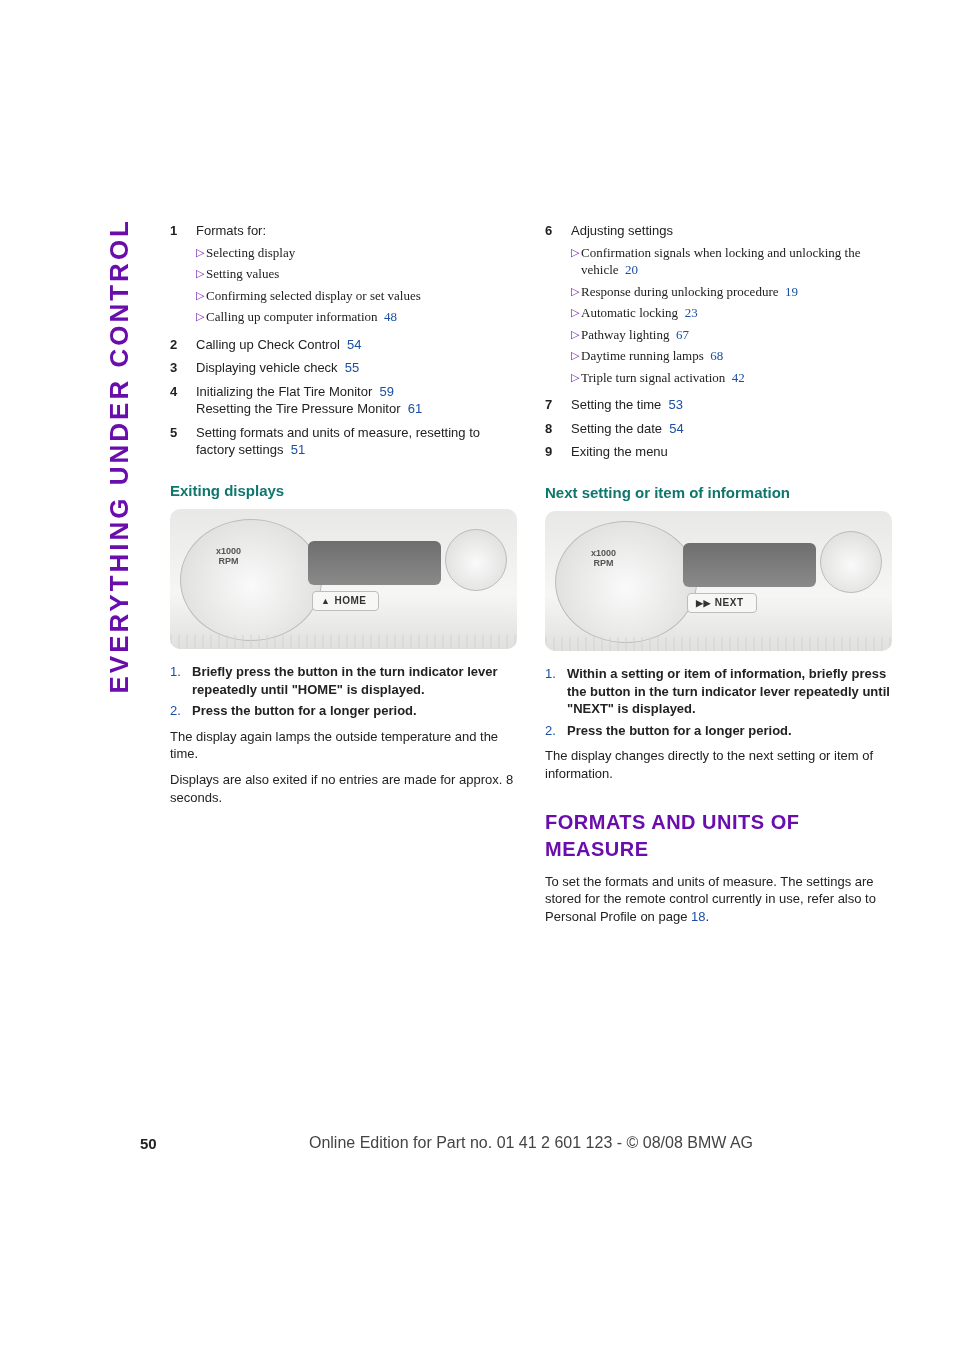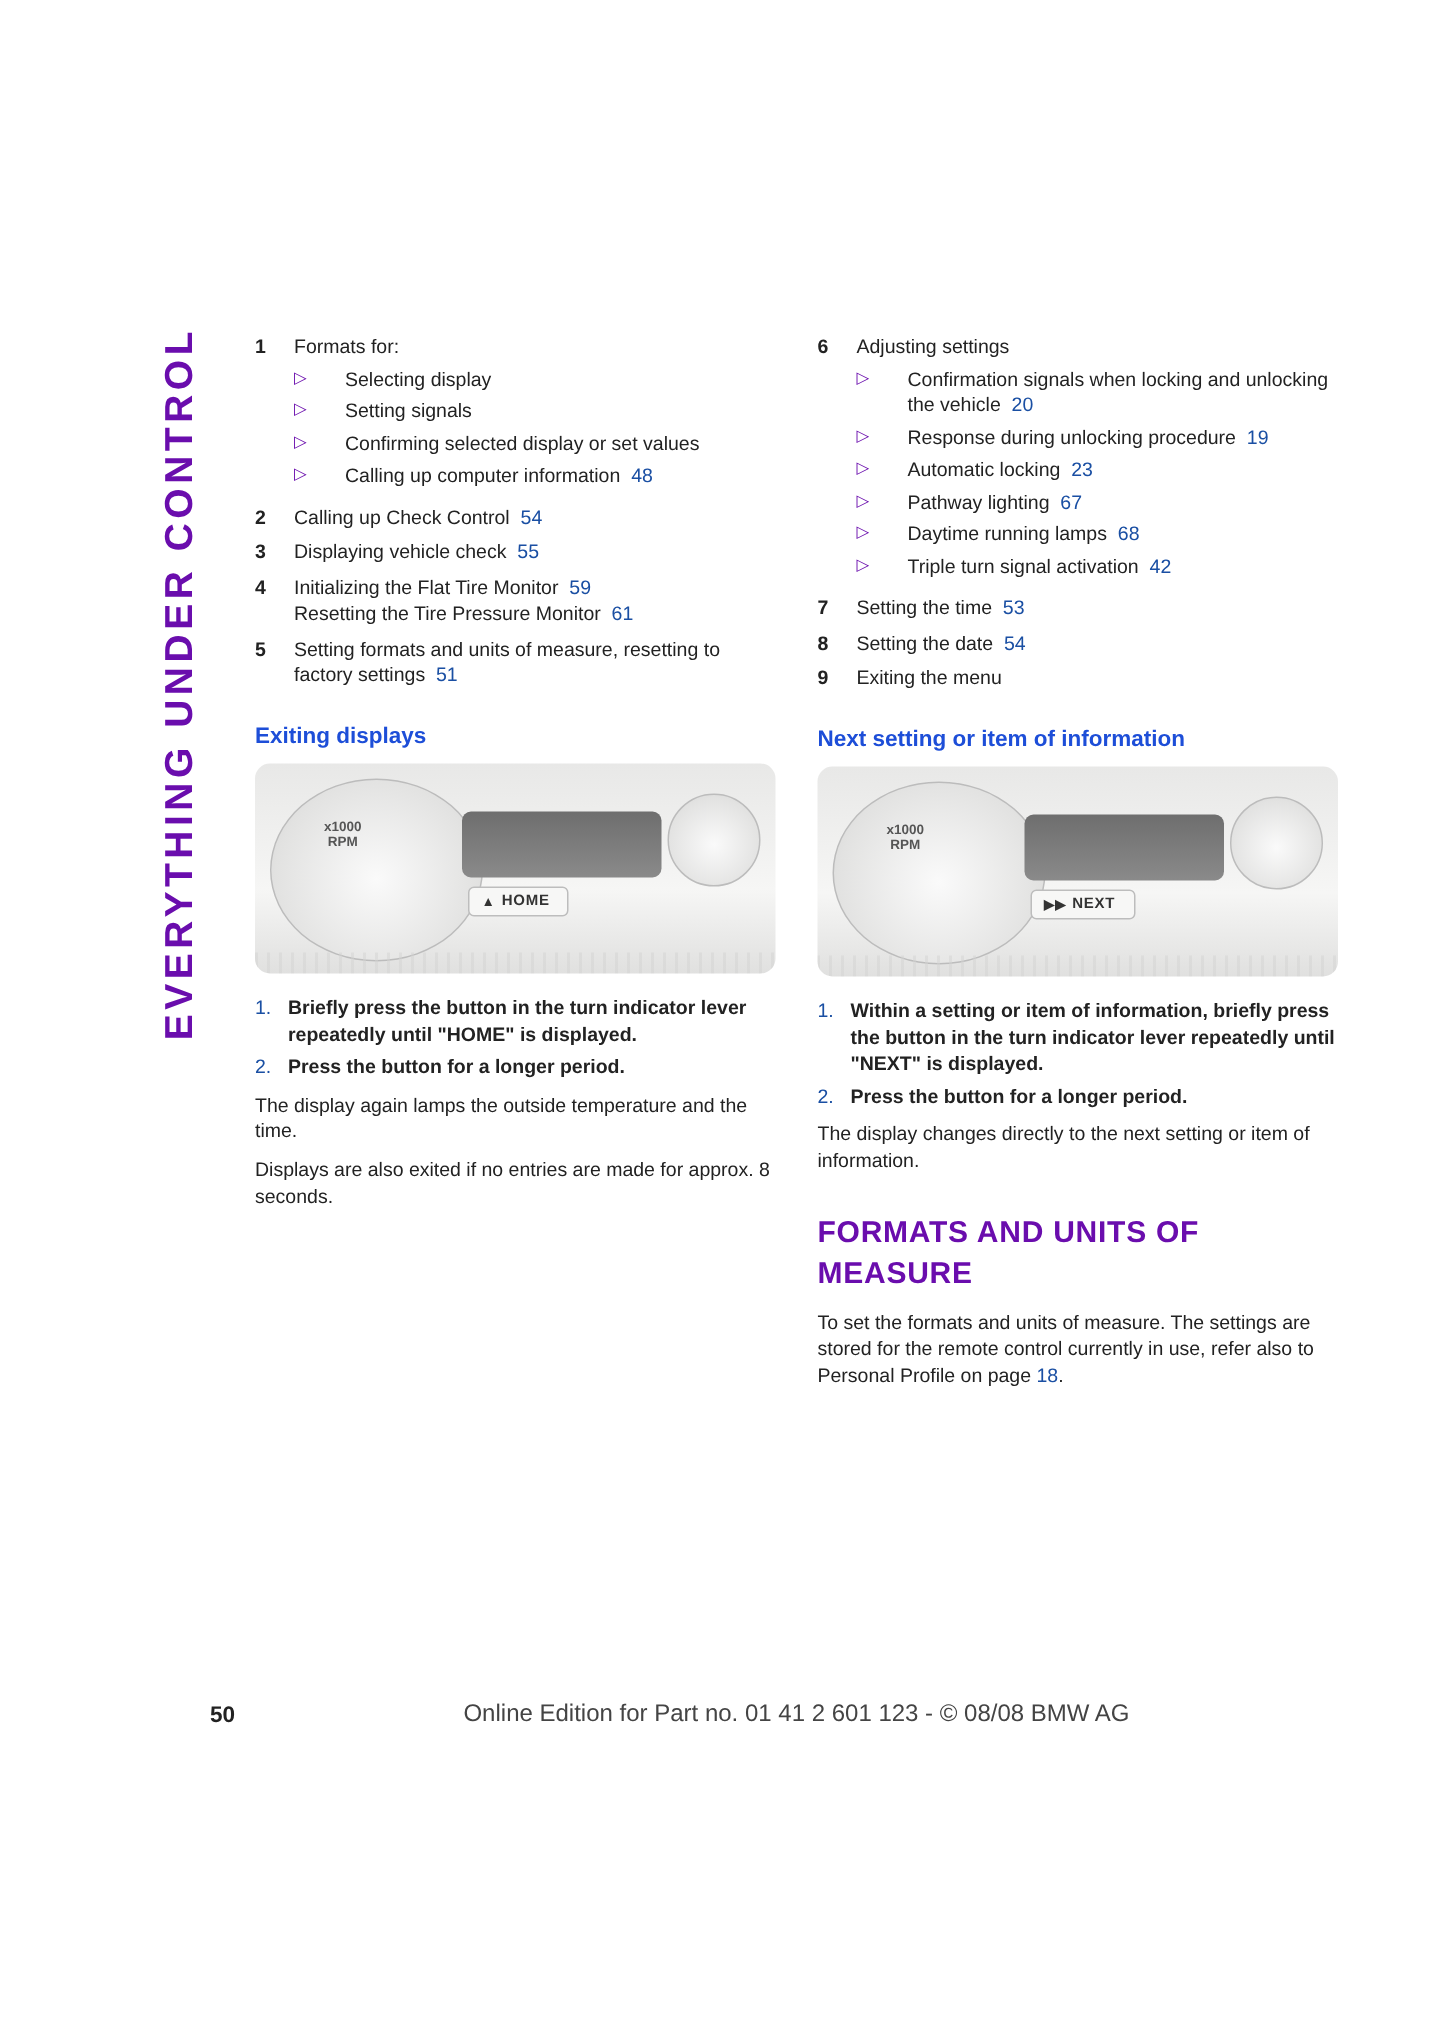--- a/index.html
+++ b/index.html
@@ -48,35 +48,36 @@
   .num-list > li > .num {
     flex: 0 0 26px;
     font-weight: 700;
   }
   .num-list > li > .body {
     flex: 1 1 auto;
   }
   .tri-list { list-style: none; padding: 0; margin: 4px 0 0 0; }
   .tri-list > li {
     position: relative;
-    padding-left: 34px;
+    padding-left: 10px;
     margin-bottom: 4px;
+    font-family: Liberation Serif, serif;
   }
   .tri-list > li::before {
     content: "▷";
     position: absolute;
     left: 0;
     top: 0;
     color: #6a0dad;
     font-size: 11px;
     line-height: 1.6;
   }
   .ref { color: #1a4fa3; }
   h3.sub {
-    color: #1d4ed8;
+    color: #0f766e;
     font-size: 15px;
     font-weight: 700;
     margin: 22px 0 8px 0;
   }
   h2.section {
     color: #6a0dad;
     font-size: 20px;
     letter-spacing: 0.5px;
     font-weight: 700;
     margin: 26px 0 10px 0;
@@ -173,21 +174,21 @@
   <div class="cols">
 
     <div class="col">
       <ul class="num-list">
         <li>
           <span class="num">1</span>
           <div class="body">
             <span>Formats for:</span>
             <ul class="tri-list">
               <li><span>Selecting display</span></li>
-              <li><span>Setting signals</span></li>
+              <li><span>Setting values</span></li>
               <li><span>Confirming selected display or set values</span></li>
               <li>
                 <span>Calling up computer information</span>&nbsp;&nbsp;<span class="ref">48</span>
               </li>
             </ul>
           </div>
         </li>
         <li>
           <span class="num">2</span>
           <div class="body"><span>Calling up Check Control</span>&nbsp;&nbsp;<span class="ref">54</span></div>

